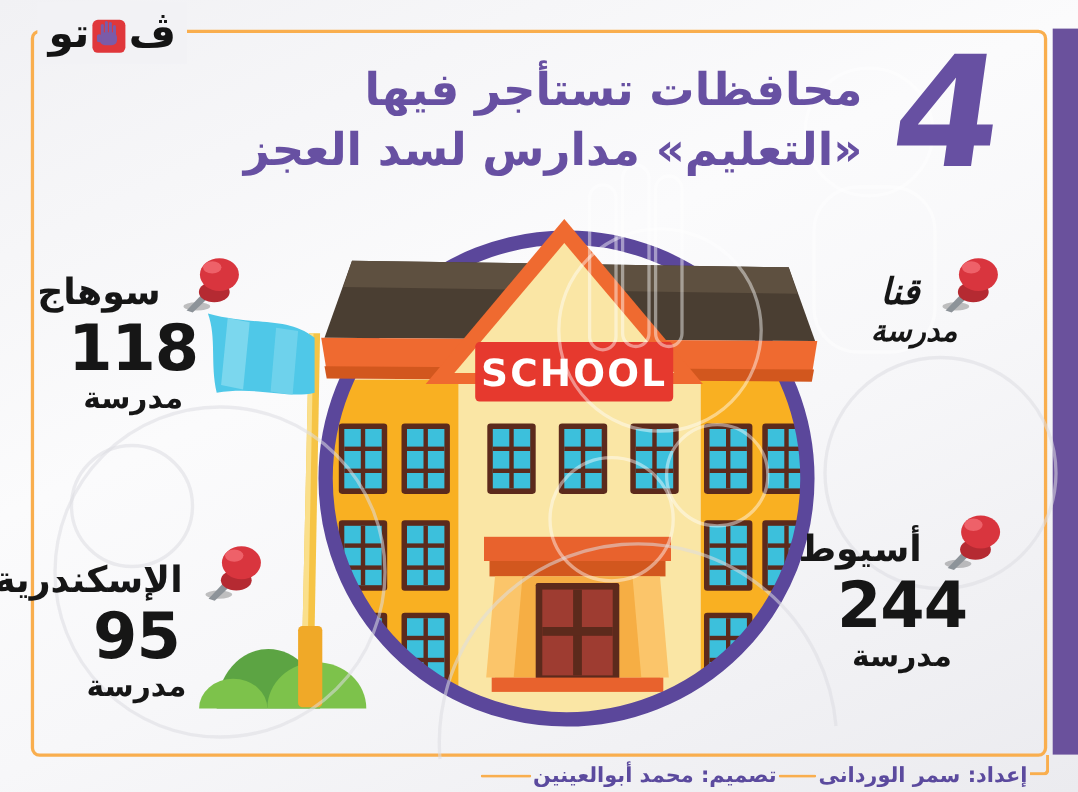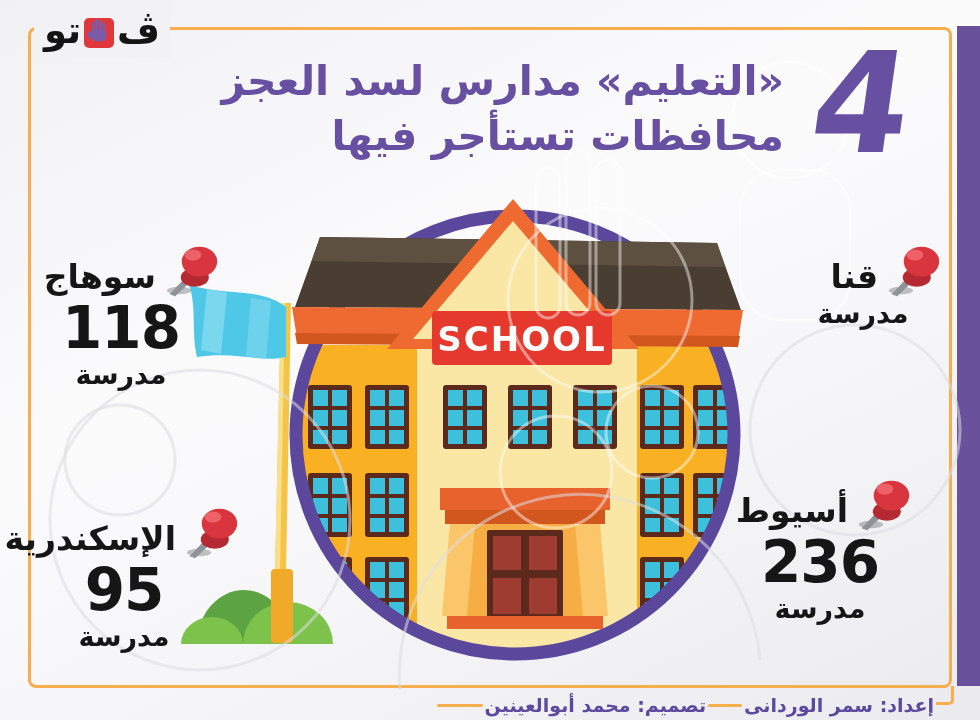--- a/index.html
+++ b/index.html
@@ -19,27 +19,27 @@
   .logo-box{width:30px;height:30px;background:#E0373B;border-radius:5px;margin-top:6px;
             display:flex;align-items:flex-end;justify-content:center;position:relative;}
   .logo-box svg{position:absolute;bottom:3px;}
   
   .big-number{position:absolute;right:70px;top:34px;z-index:5;font-size:140px;line-height:1;
               font-weight:bold;color:#6750A2;transform:skewX(-8deg);}
   .title{position:absolute;right:196px;top:54px;width:650px;z-index:5;text-align:right;
          color:#6750A2;font-weight:bold;font-size:41px;line-height:1.34;}
   
   .stat{position:absolute;z-index:5;text-align:center;color:#161616;}
-  .stat-name-row{display:flex;align-items:center;justify-content:flex-end;gap:8px;margin-top:12px;}
+  .stat-name-row{display:flex;align-items:center;justify-content:flex-end;gap:18px;}
   .stat-name{font-size:33px;font-weight:bold;line-height:1.1;}
   .stat-pin{margin-top:-14px;flex:0 0 auto;}
   .stat-value{font-size:58px;font-weight:bold;line-height:1.05;letter-spacing:-1px;text-align:center;}
   .stat-unit{font-size:27px;font-weight:bold;line-height:1.2;}
   .stat.sohag{left:22px;top:244px;width:198px;}
-  .stat.qena{left:784px;top:244px;width:158px;}
+  .stat.qena{left:752px;top:244px;width:158px;font-style:italic;}
   .stat.alexandria{left:8px;top:506px;width:232px;}
   .stat.assiut{left:728px;top:478px;width:184px;}
   
   .illustration{position:absolute;left:145px;top:195px;z-index:2;}
   
   .watermark{position:absolute;left:0;top:0;z-index:3;pointer-events:none;}
   
   .footer{position:absolute;right:46px;top:694px;z-index:5;display:flex;align-items:center;gap:2px;}
   .footer-text{font-size:19px;font-weight:bold;color:#5B4A9E;white-space:nowrap;}
   .footer-dash{height:0;border-top:3px solid #F9AE4E;border-radius:2px;}
@@ -99,22 +99,22 @@
           <rect x="3" y="11" width="17" height="13" rx="5"></rect>
           <rect x="0" y="13" width="5" height="8" rx="2.5"></rect>
         </g>
       </svg>
     </span>
     <span class="logo-letter">تو</span>
   </div>
 
   <div class="big-number">4</div>
   <div class="title" dir="rtl">
+    <div>محافظات تستأجر فيها</div>
     <div>«التعليم» مدارس لسد العجز</div>
-    <div>محافظات تستأجر فيها</div>
   </div>
 
   <svg class="illustration" width="610" height="470" viewBox="0 0 610 470">
     <defs>
       <clipPath id="circleClip">
           <circle cx="370" cy="240" r="216"></circle>
         </clipPath>
     </defs>
 
     <g clip-path="url(#circleClip)">
@@ -223,21 +223,21 @@
     <div class="stat-unit" dir="rtl">مدرسة</div>
   </div>
 
   <div class="stat assiut">
     <div class="stat-name-row">
       <span class="stat-name" dir="rtl">أسيوط</span>
       <svg class="stat-pin" width="56" height="56" viewBox="0 0 60 60">
           <use href="#pushpin"></use>
         </svg>
     </div>
-    <div class="stat-value">236</div>
+    <div class="stat-value">244</div>
     <div class="stat-unit" dir="rtl">مدرسة</div>
   </div>
 
   <div class="footer">
     <div class="footer-dash dash-long"></div>
     <div class="footer-text" dir="rtl">تصميم: محمد أبوالعينين</div>
     <div class="footer-dash dash-short"></div>
     <div class="footer-text" dir="rtl">إعداد: سمر الوردانى</div>
   </div>
 

